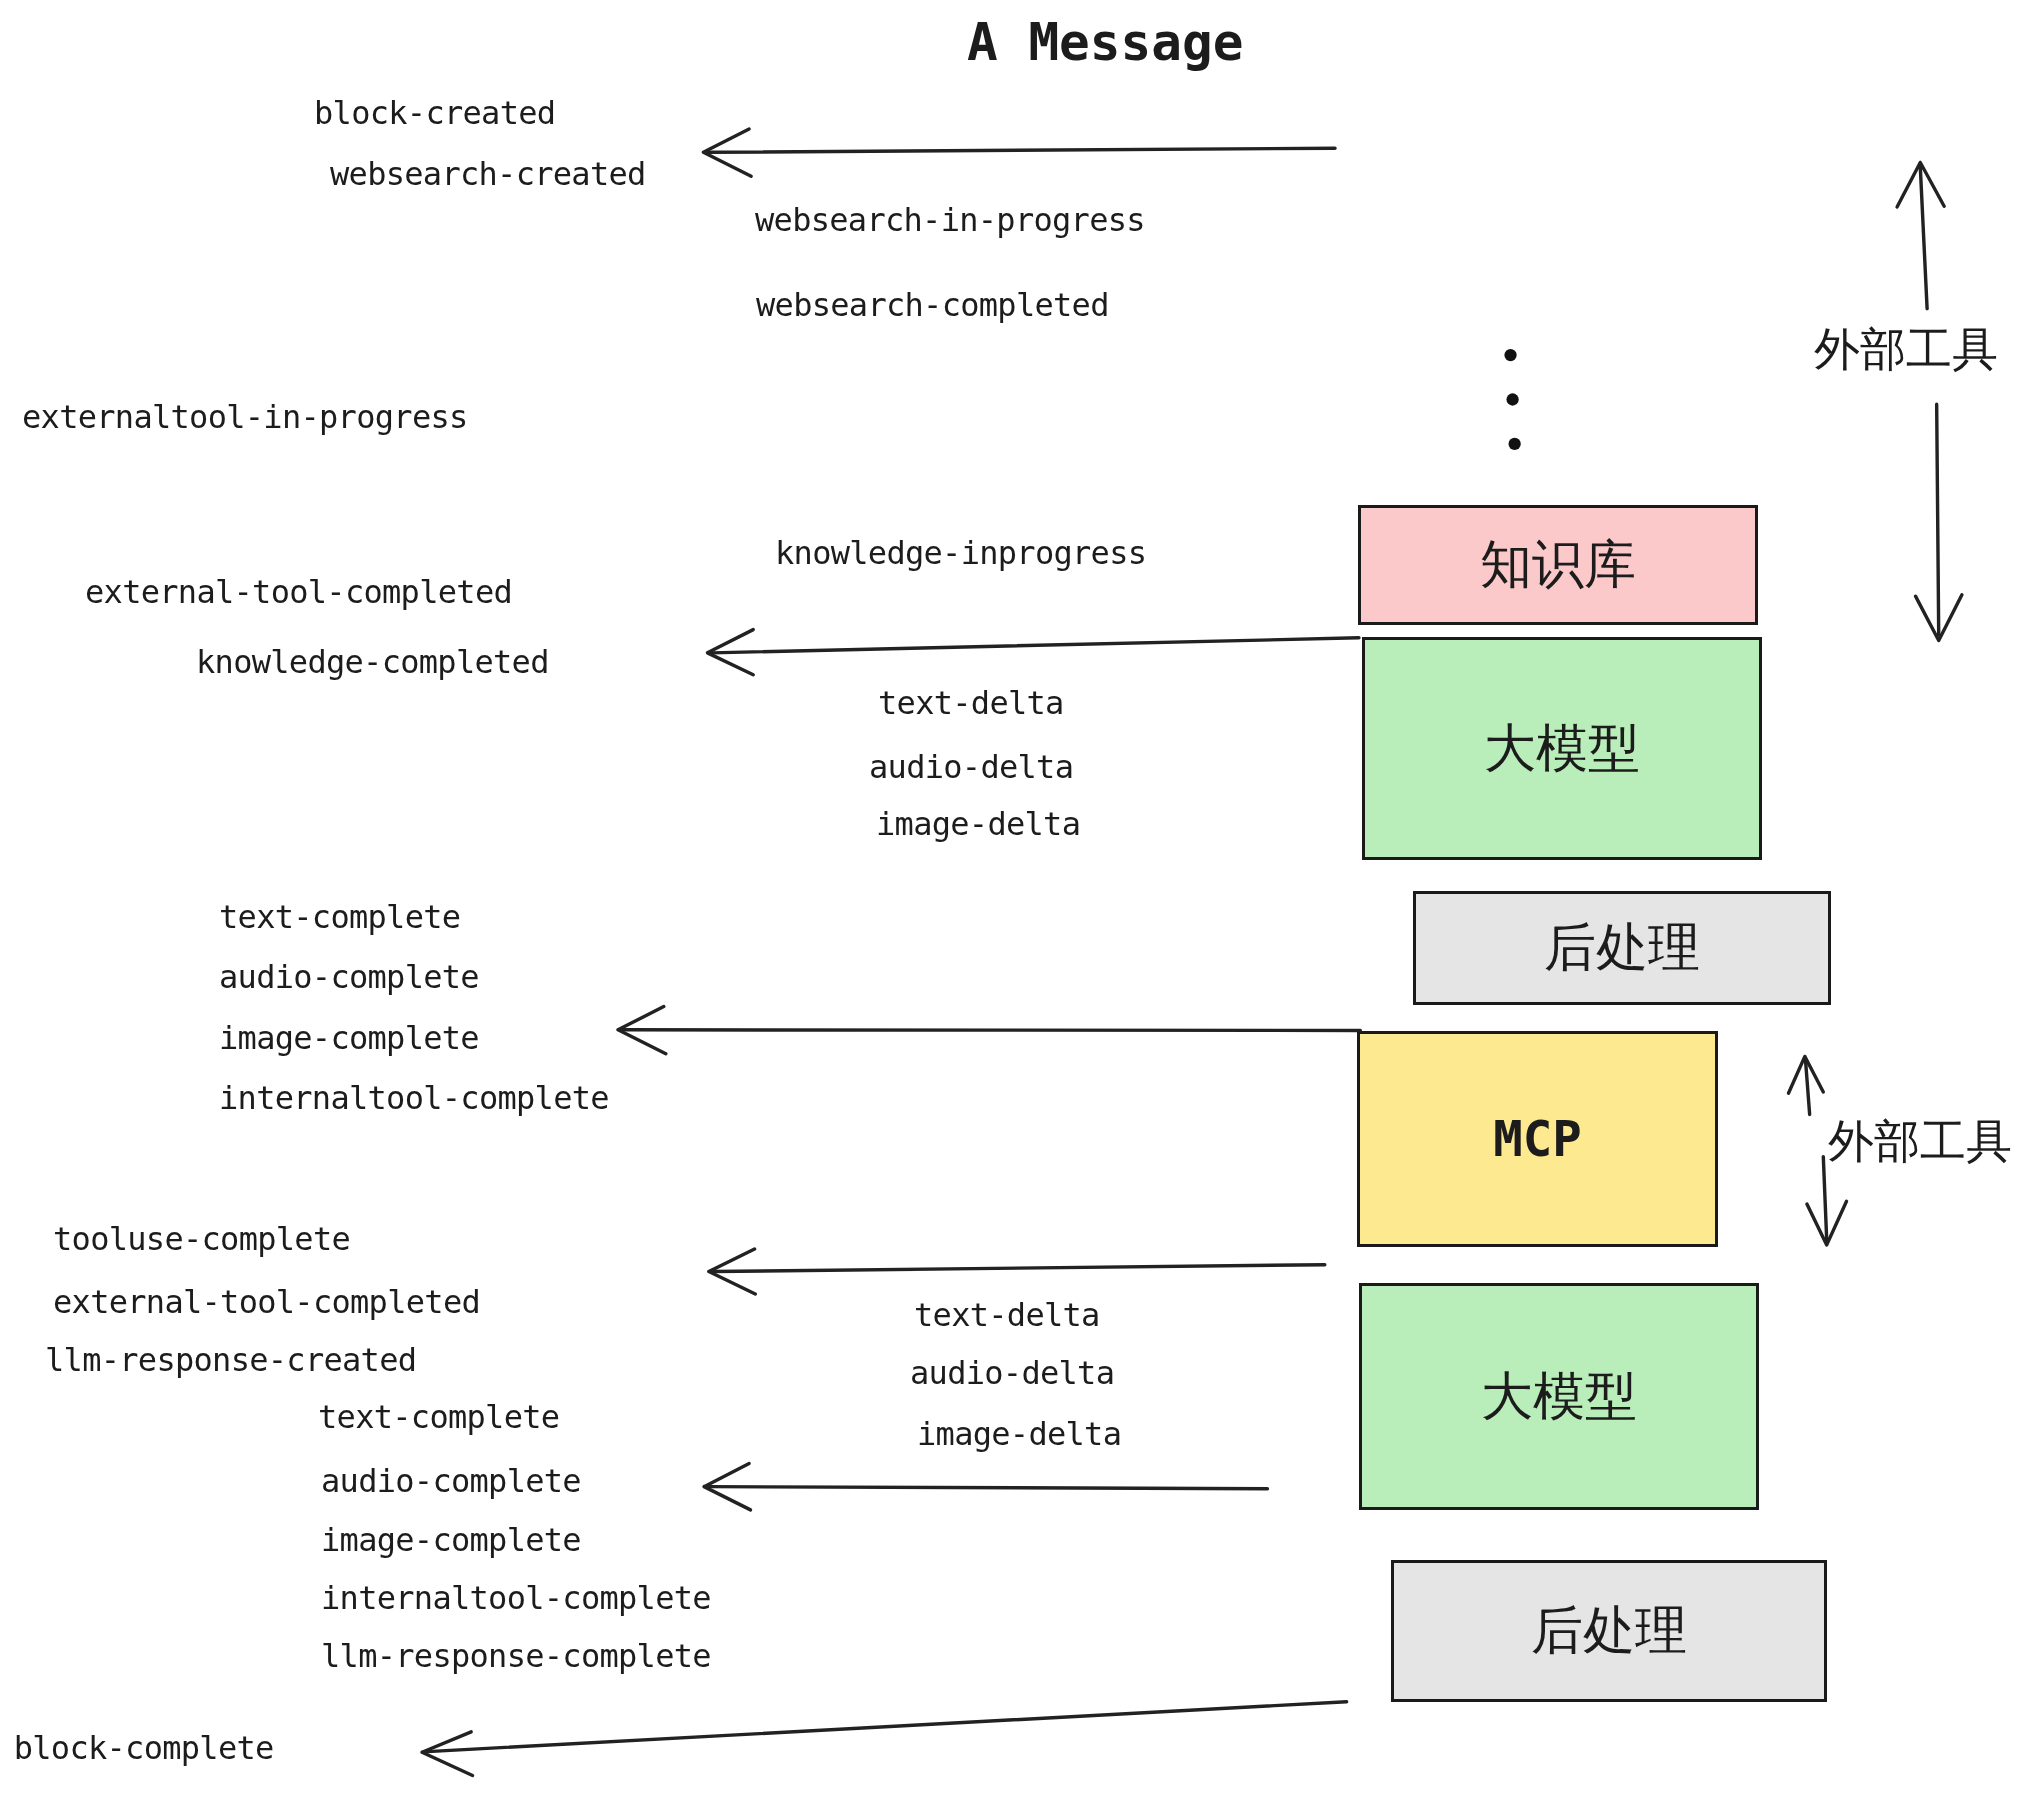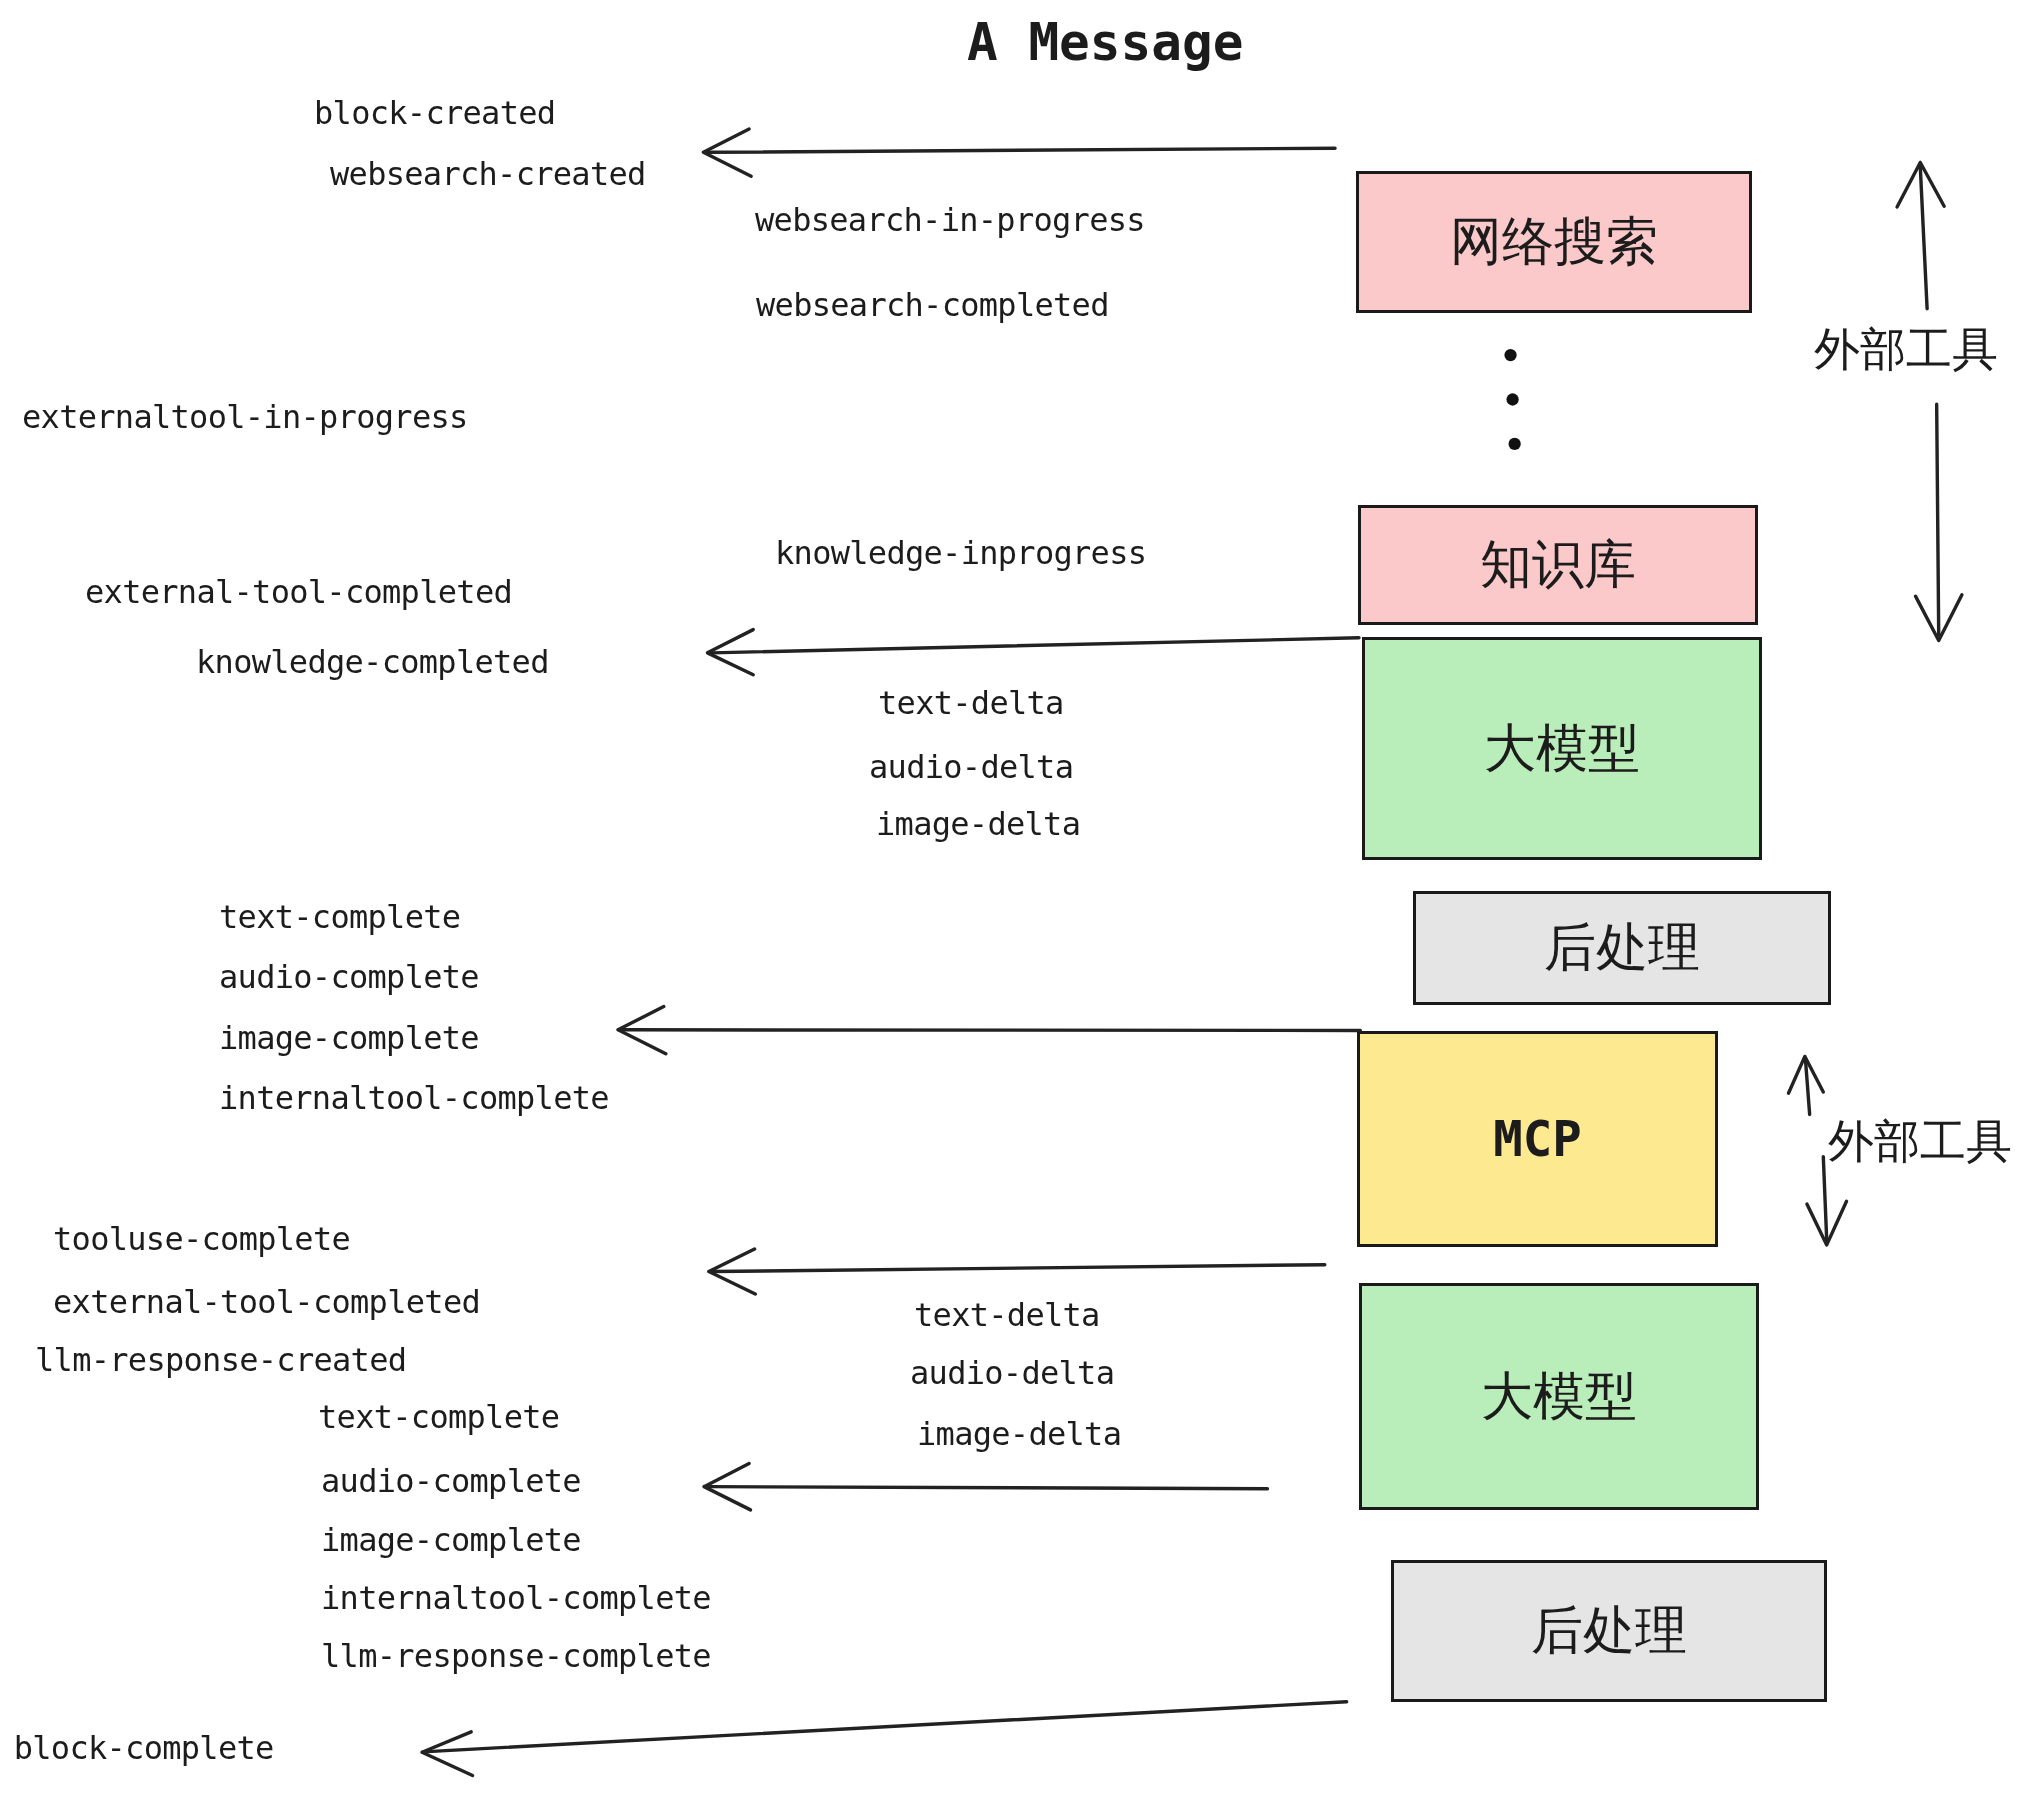--- a/index.html
+++ b/index.html
@@ -67,32 +67,31 @@
   <div class="ev" style="left:196px;top:638px;margin-top:24px;">knowledge-completed</div>
   <div class="ev" style="left:878px;top:703px;">text-delta</div>
   <div class="ev" style="left:869px;top:767px;">audio-delta</div>
   <div class="ev" style="left:876px;top:824px;">image-delta</div>
   <div class="ev" style="left:219px;top:917px;">text-complete</div>
   <div class="ev" style="left:219px;top:977px;">audio-complete</div>
   <div class="ev" style="left:219px;top:1038px;">image-complete</div>
   <div class="ev" style="left:219px;top:1098px;">internaltool-complete</div>
   <div class="ev" style="left:53px;top:1239px;">tooluse-complete</div>
   <div class="ev" style="left:53px;top:1302px;">external-tool-completed</div>
-  <div class="ev" style="left:35px;top:1360px;text-align:right;">llm-response-created</div>
+  <div class="ev" style="left:45px;top:1360px;text-align:right;">llm-response-created</div>
   <div class="ev" style="left:318px;top:1417px;">text-complete</div>
   <div class="ev" style="left:321px;top:1481px;">audio-complete</div>
   <div class="ev" style="left:321px;top:1540px;">image-complete</div>
   <div class="ev" style="left:321px;top:1598px;">internaltool-complete</div>
   <div class="ev" style="left:321px;top:1656px;">llm-response-complete</div>
   <div class="ev" style="left:13.7px;top:1748px;">block-complete</div>
   <div class="ev" style="left:914px;top:1315px;">text-delta</div>
   <div class="ev" style="left:910px;top:1373px;">audio-delta</div>
   <div class="ev" style="left:917px;top:1434px;">image-delta</div>
 
-  <div class="node pink" style="left:1356px;top:171px;width:396px;height:142px;">网络搜索</div>
   <div class="node pink" style="left:1358px;top:505px;width:400px;height:120px;">知识库</div>
   <div class="node green" style="left:1362px;top:637px;width:400px;height:223px;">大模型</div>
   <div class="node white" style="left:1369px;top:891px;width:418px;height:114px;">后处理</div>
   <div class="node yellow mono" style="left:1357px;top:1031px;width:361px;height:216px;">MCP</div>
   <div class="node green" style="left:1359px;top:1283px;width:400px;height:227px;">大模型</div>
   <div class="node white" style="left:1347px;top:1560px;width:436px;height:142px;">后处理</div>
 
   <div class="sideLabel" style="left:1814px;top:350px;">外部工具</div>
   <div class="sideLabel" style="left:1828px;top:1142px;">外部工具</div>
 

